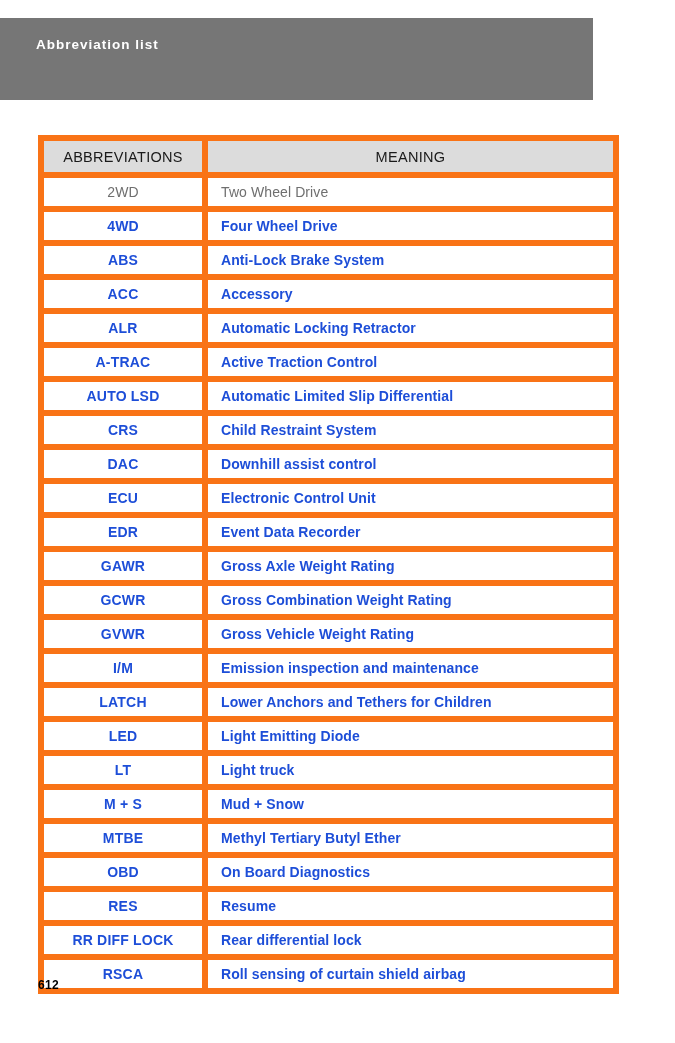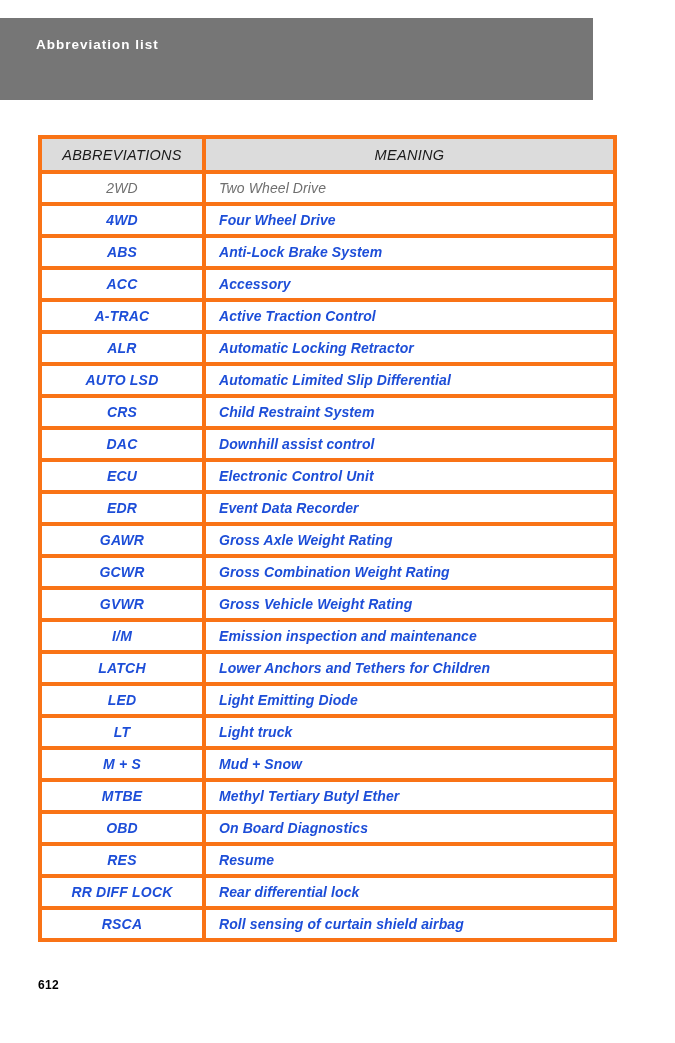--- a/index.html
+++ b/index.html
@@ -59,24 +59,23 @@
   table.abbr-table {
     width: 575px;
     border-collapse: collapse;
     table-layout: fixed;
   }
   table.abbr-table col.c-abbr { width: 164px; }
   table.abbr-table col.c-mean { width: 411px; }
 
   table.abbr-table th,
   table.abbr-table td {
-    border: 4px solid #f97316;
+    border: 6px solid #f97316;
     padding: 0;
     vertical-align: middle;
-    font-style: italic;
   }
 
   thead th {
     background: #dcdcdc;
     height: 31px;
     font-size: 14.5px;
     font-weight: normal;
     color: #1a1a1a;
     text-align: center;
     letter-spacing: 0.3px;
@@ -147,26 +146,26 @@
         </tr>
         <tr>
           <td class="abbr">ABS</td>
           <td class="mean">Anti-Lock Brake System</td>
         </tr>
         <tr>
           <td class="abbr">ACC</td>
           <td class="mean">Accessory</td>
         </tr>
         <tr>
+          <td class="abbr">ALR</td>
+          <td class="mean">Automatic Locking Retractor</td>
+        </tr>
+        <tr>
           <td class="abbr">A-TRAC</td>
           <td class="mean">Active Traction Control</td>
-        </tr>
-        <tr>
-          <td class="abbr">ALR</td>
-          <td class="mean">Automatic Locking Retractor</td>
         </tr>
         <tr>
           <td class="abbr">AUTO LSD</td>
           <td class="mean">Automatic Limited Slip Differential</td>
         </tr>
         <tr>
           <td class="abbr">CRS</td>
           <td class="mean">Child Restraint System</td>
         </tr>
         <tr>

